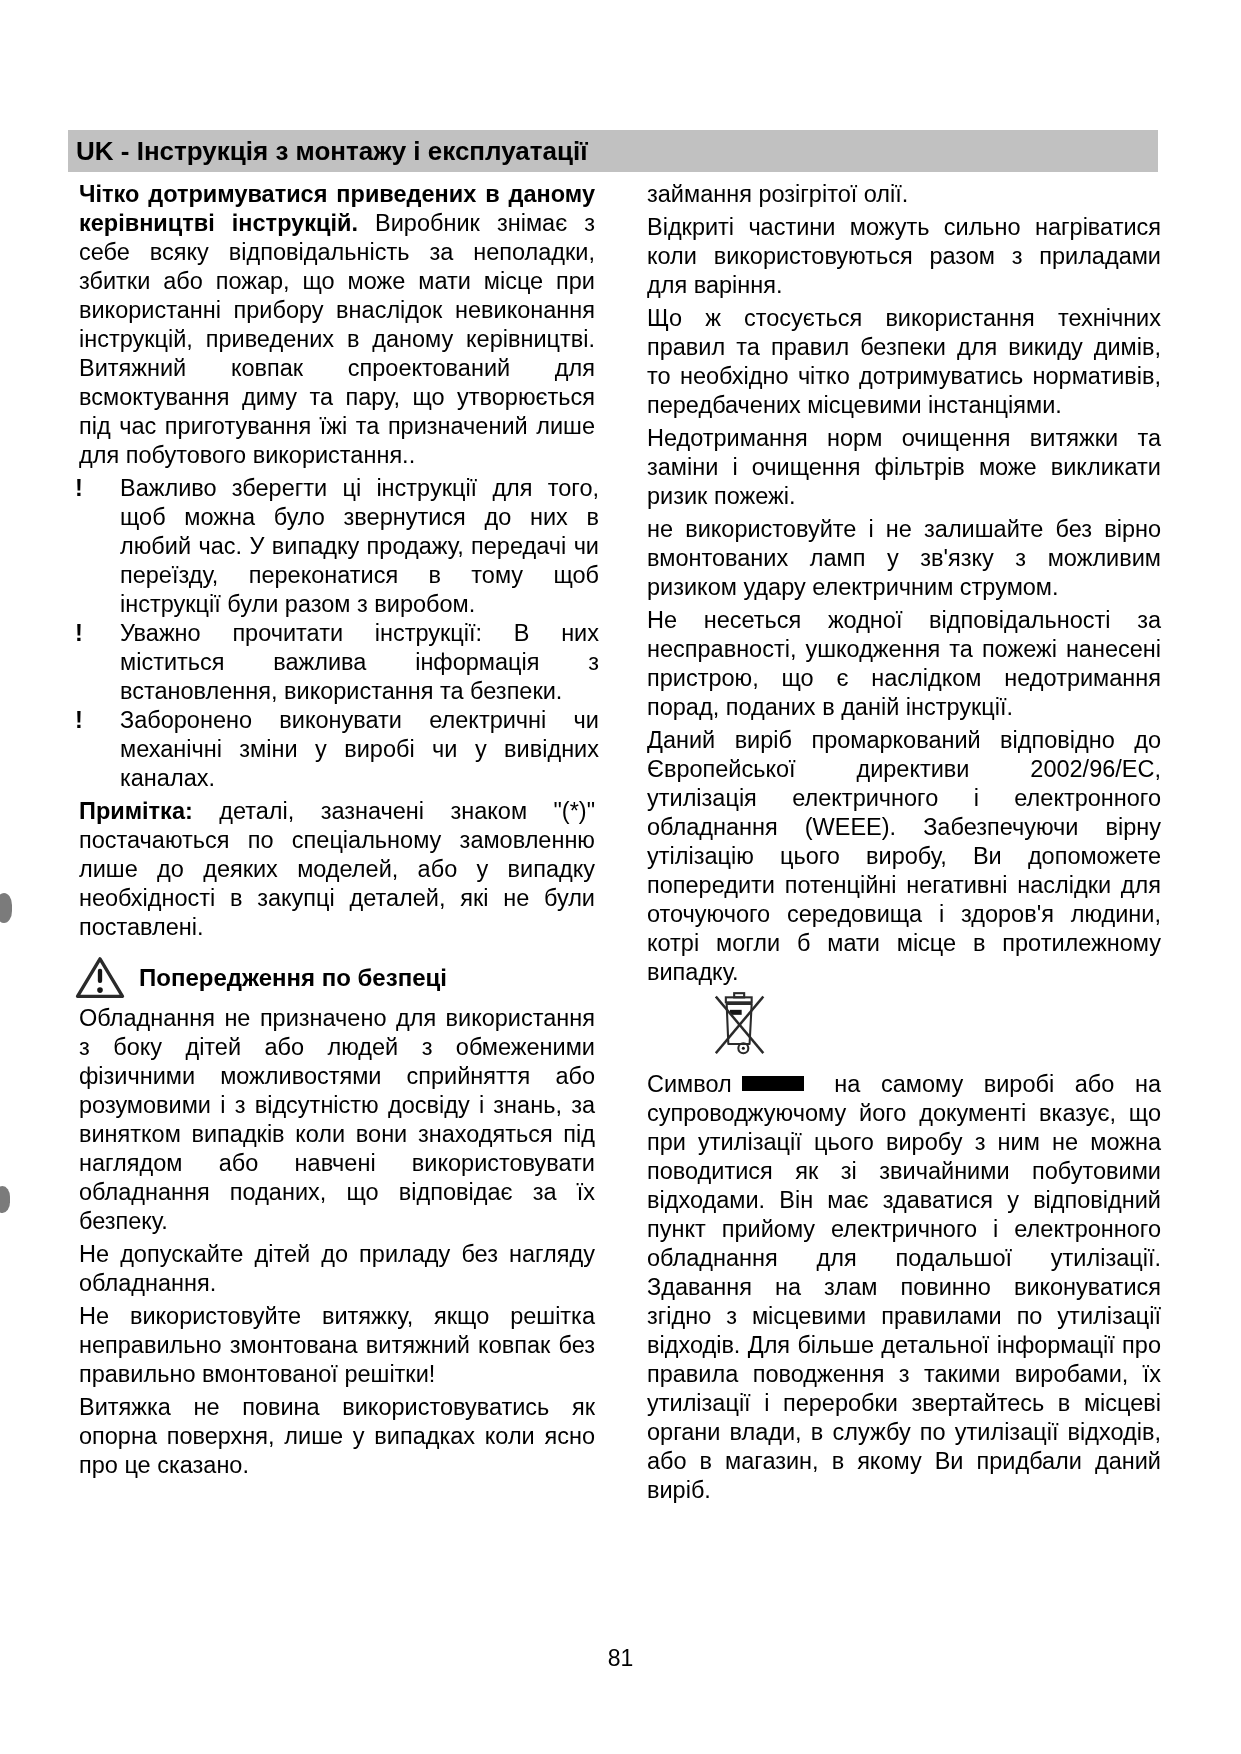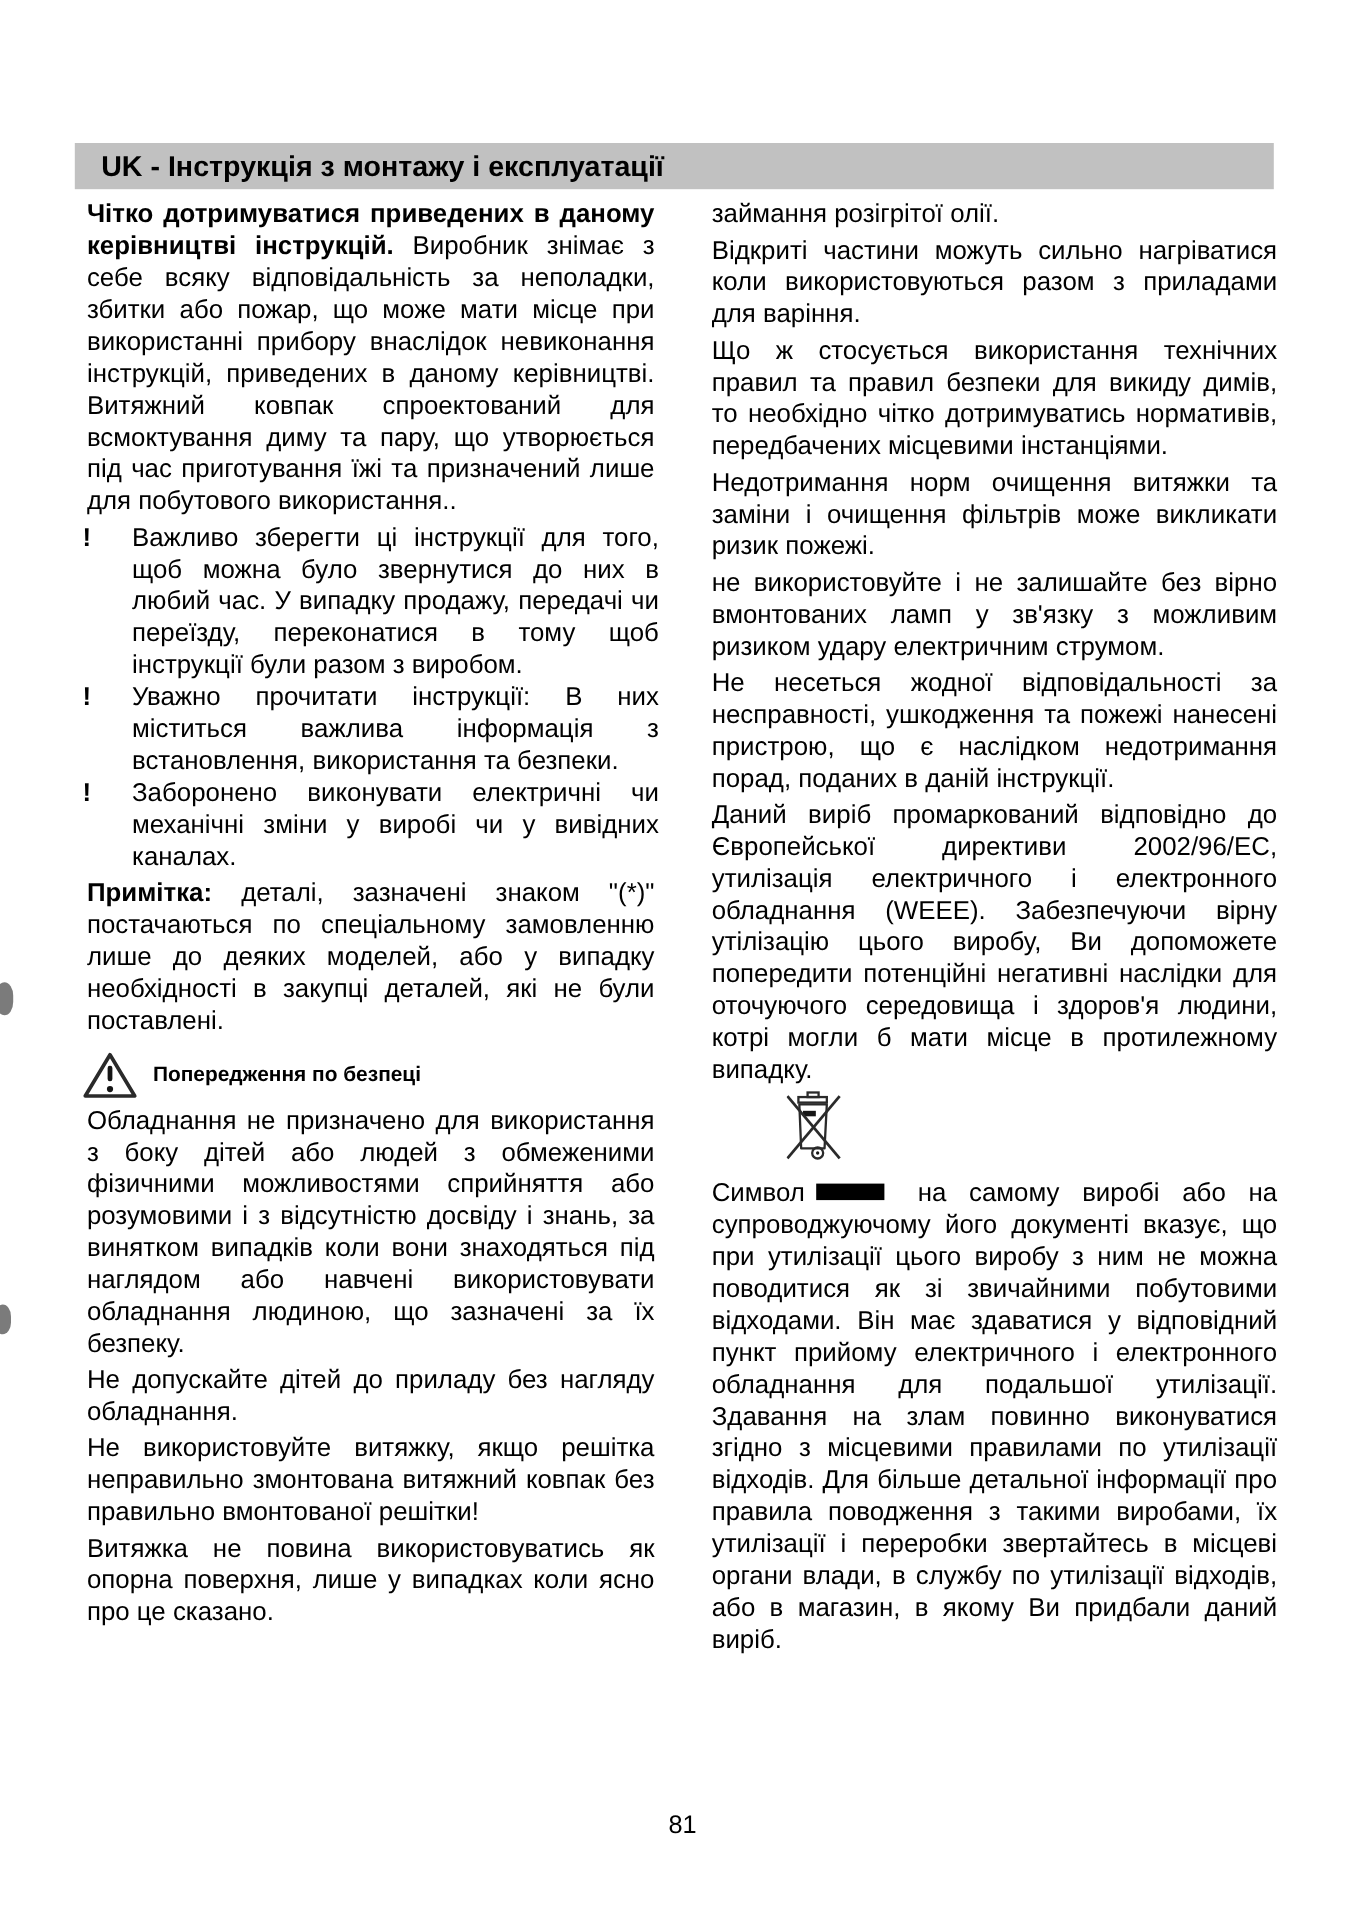--- a/index.html
+++ b/index.html
@@ -5,40 +5,40 @@
   html,body{margin:0;padding:0;}
   body{
     width:1241px;height:1754px;background:#ffffff;color:#000;
     font-family:"Liberation Sans", sans-serif;
     -webkit-font-smoothing:antialiased;
   }
   .page{position:relative;width:1241px;height:1754px;overflow:hidden;background:#fff;}
   .header-bar{
     position:absolute;left:68px;top:130px;width:1090px;height:42px;
     background:#c1c1c1;display:flex;align-items:center;box-sizing:border-box;
-    padding-left:24px;
+    padding-left:8px;
   }
   .header-bar span{font-weight:bold;font-size:26px;letter-spacing:0;}
   .columns{
     position:absolute;left:75px;top:176px;width:1090px;
     display:flex;gap:44px;
   }
   .col{font-size:23.5px;line-height:29px;text-align:justify;}
   .col.left{width:524px;}
   .col.right{width:522px;}
   .para{margin:4px;}
   .b{font-weight:bold;}
   .bullet{display:flex;}
   .bullet .marker{width:45px;flex-shrink:0;font-weight:bold;}
   .bullet .btext{flex:1;text-align:justify;}
   .warn-head{
     display:flex;align-items:center;gap:14px;
     margin:14px 0 2px 0;
   }
-  .warn-head .wh-label{font-weight:bold;font-size:19px;line-height:30px;}
+  .warn-head .wh-label{font-weight:bold;font-size:24px;line-height:30px;}
   .warn-head svg{display:block;}
   .weee{margin:2px 0 6px 72px;}
   .sym-rect{
     display:inline-block;width:62px;height:15px;background:#000;
     vertical-align:middle;margin:0 10px 4px 10px;
   }
   .page-number{
     position:absolute;top:1645px;left:0;width:1241px;
     text-align:center;font-size:23px;
   }
@@ -79,21 +79,21 @@
       <div class="warn-head">
         <svg width="50" height="44" viewBox="0 0 60 52" aria-hidden="true">
           <path d="M30 3 L57 48 L3 48 Z" fill="none" stroke="#2a2a2a" stroke-width="4" stroke-linejoin="round"></path>
           <rect x="27.4" y="15" width="5.2" height="17" rx="2.4" fill="#151515"></rect>
           <circle cx="30" cy="40.5" r="3.4" fill="#151515"></circle>
         </svg>
         <span class="wh-label">Попередження по безпеці</span>
       </div>
 
 
-      <div class="para">Обладнання не призначено для використання з боку дітей або людей з обмеженими фізичними можливостями сприйняття або розумовими і з відсутністю досвіду і знань, за винятком випадків коли вони знаходяться під наглядом або навчені використовувати обладнання людиною, що зазначені за їх безпеку.</div>
+      <div class="para">Обладнання не призначено для використання з боку дітей або людей з обмеженими фізичними можливостями сприйняття або розумовими і з відсутністю досвіду і знань, за винятком випадків коли вони знаходяться під наглядом або навчені використовувати обладнання поданих, що відповідає за їх безпеку.</div>
       <div class="para">Не допускайте дітей до приладу без нагляду обладнання.</div>
       <div class="para">Не використовуйте витяжку, якщо решітка неправильно змонтована витяжний ковпак без правильно вмонтованої решітки!</div>
       <div class="para">Витяжка не повина використовуватись як опорна поверхня, лише у випадках коли ясно про це сказано.</div>
 
     </div>
 
     <div class="col right">
       <div class="para">займання розігрітої олії.</div>
       <div class="para">Відкриті частини можуть сильно нагріватися коли використовуються разом з приладами для варіння.</div>
       <div class="para">Що ж стосується використання технічних правил та правил безпеки для викиду димів, то необхідно чітко дотримуватись нормативів, передбачених місцевими інстанціями.</div>

